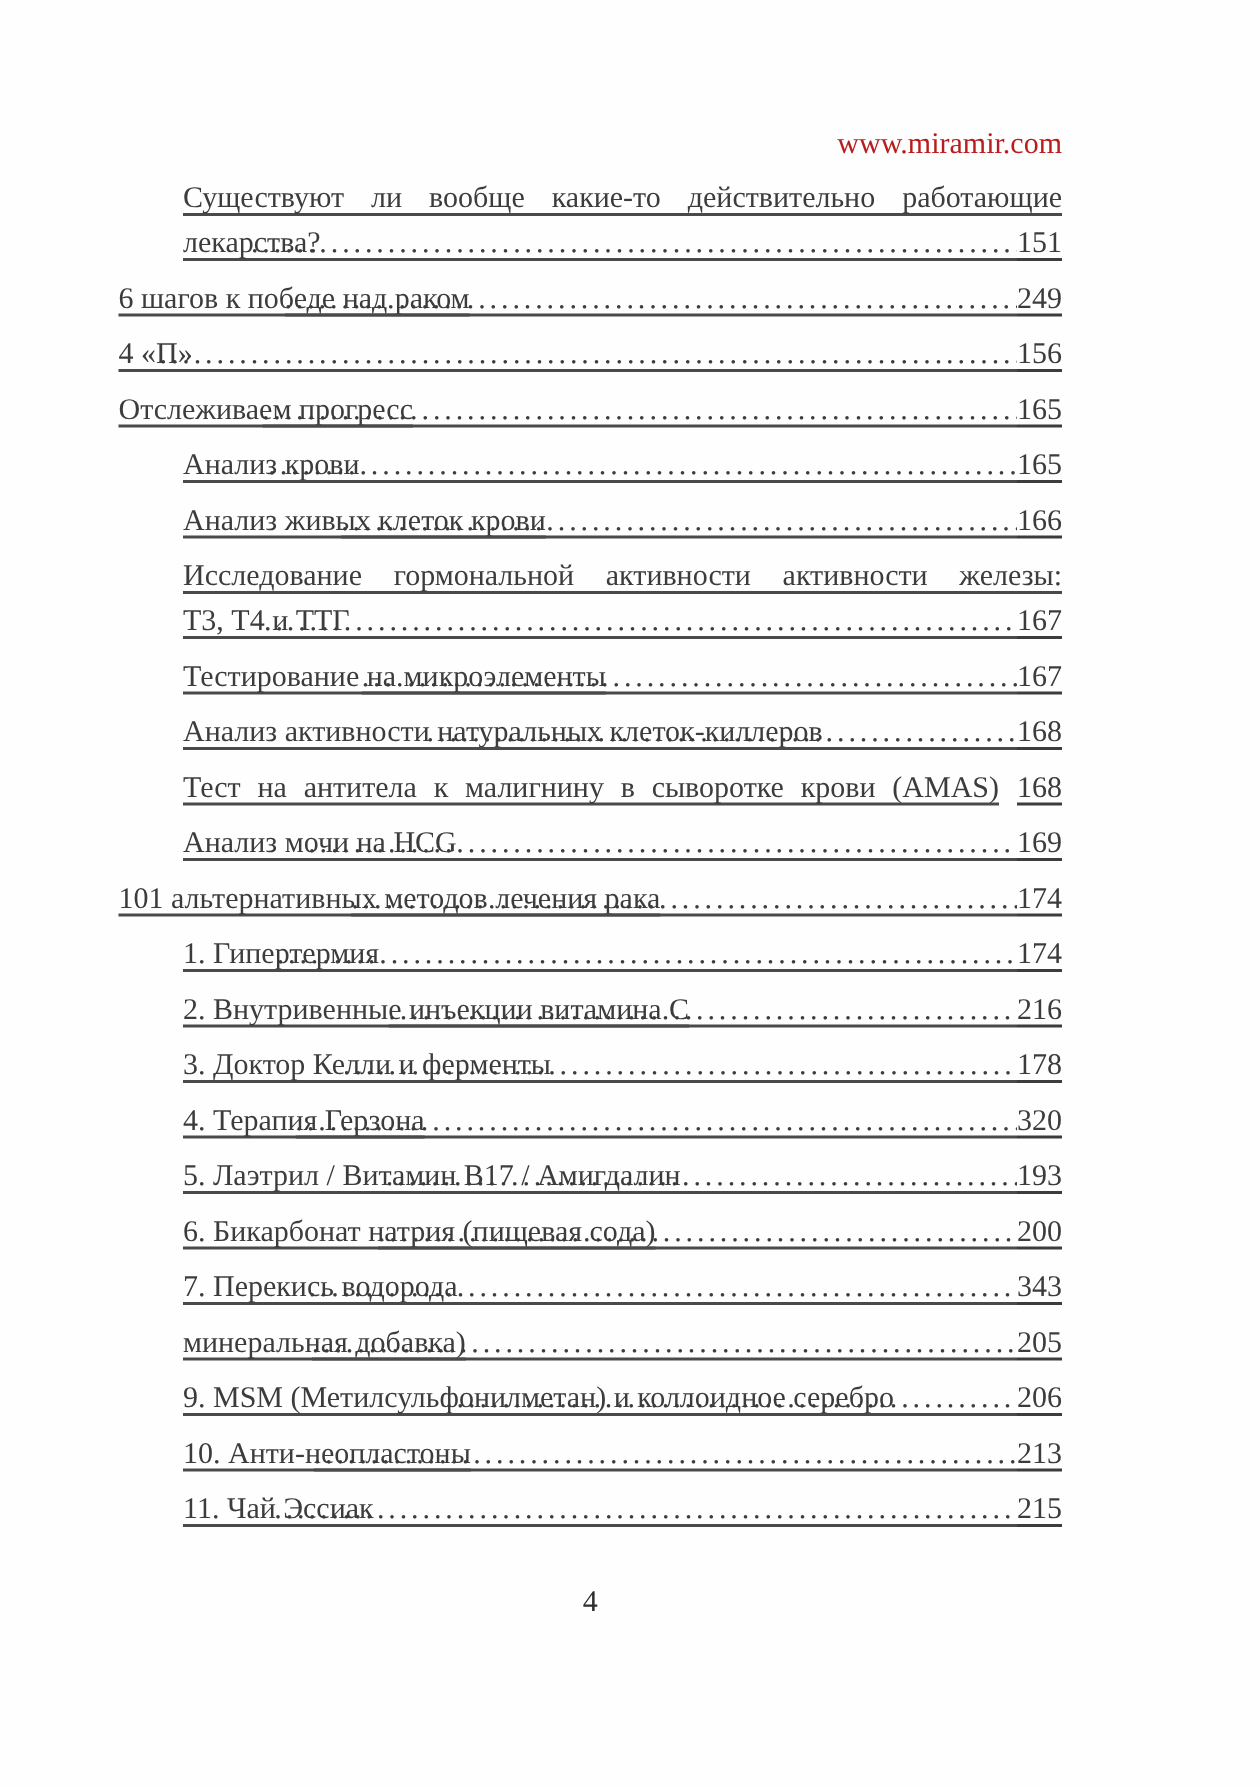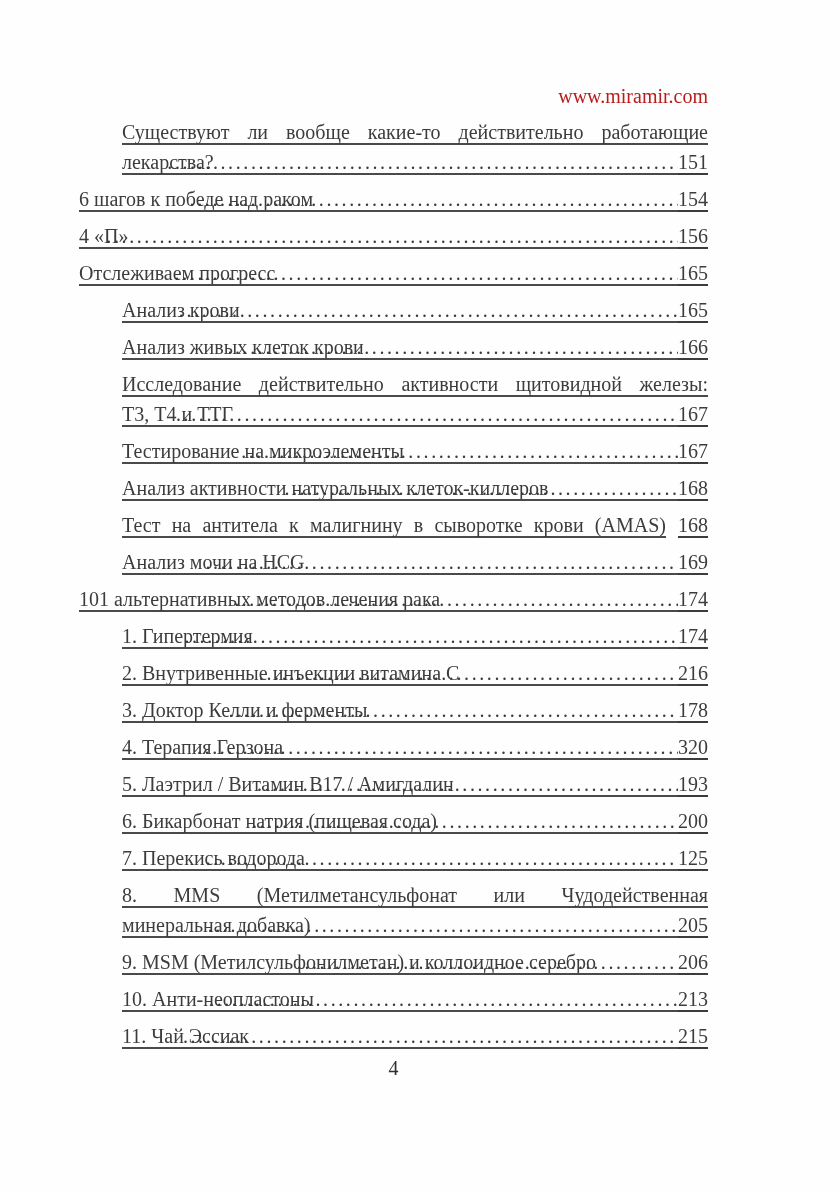--- a/index.html
+++ b/index.html
@@ -74,21 +74,21 @@
       <div class="last-line dots">
         <span class="ul t">лекарства?</span>
         <span class="ul leader dots"></span>
         <span class="ul page-num">151</span>
       </div>
     </div>
     <div class="entry lvl1">
       <div class="last-line dots">
         <span class="ul t">6 шагов к победе над раком</span>
         <span class="ul leader dots"></span>
-        <span class="ul page-num">154</span>
+        <span class="ul page-num">249</span>
       </div>
     </div>
     <div class="entry lvl1">
       <div class="last-line dots">
         <span class="ul t">4 «П»</span>
         <span class="ul leader dots"></span>
         <span class="ul page-num">156</span>
       </div>
     </div>
     <div class="entry lvl1">
@@ -106,21 +106,21 @@
       </div>
     </div>
     <div class="entry lvl2">
       <div class="last-line dots">
         <span class="ul t">Анализ живых клеток крови</span>
         <span class="ul leader dots"></span>
         <span class="ul page-num">166</span>
       </div>
     </div>
     <div class="entry lvl2">
-      <div class="fill-line"><span class="ul">Исследование действительно активности щитовидной железы:</span></div>
+      <div class="fill-line"><span class="ul">Исследование гормональной активности активности железы:</span></div>
       <div class="last-line dots">
         <span class="ul t">Т3, Т4 и ТТГ</span>
         <span class="ul leader dots"></span>
         <span class="ul page-num">167</span>
       </div>
     </div>
     <div class="entry lvl2">
       <div class="last-line dots">
         <span class="ul t">Тестирование на микроэлементы</span>
         <span class="ul leader dots"></span>
@@ -194,25 +194,24 @@
       <div class="last-line dots">
         <span class="ul t">6. Бикарбонат натрия (пищевая сода)</span>
         <span class="ul leader dots"></span>
         <span class="ul page-num">200</span>
       </div>
     </div>
     <div class="entry lvl2">
       <div class="last-line dots">
         <span class="ul t">7. Перекись водорода</span>
         <span class="ul leader dots"></span>
-        <span class="ul page-num">125</span>
-      </div>
-    </div>
-    <div class="entry lvl2">
-      <div class="fill-line"><span class="ul">8. MMS (Метилметансульфонат или Чудодейственная</span></div>
+        <span class="ul page-num">343</span>
+      </div>
+    </div>
+    <div class="entry lvl2">
       <div class="last-line dots">
         <span class="ul t">минеральная добавка)</span>
         <span class="ul leader dots"></span>
         <span class="ul page-num">205</span>
       </div>
     </div>
     <div class="entry lvl2">
       <div class="last-line dots">
         <span class="ul t">9. MSM (Метилсульфонилметан) и коллоидное серебро</span>
         <span class="ul leader dots"></span>

